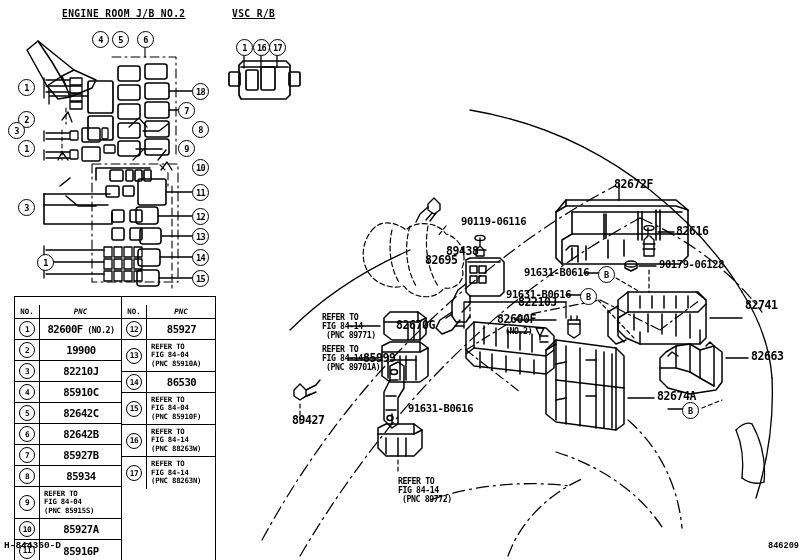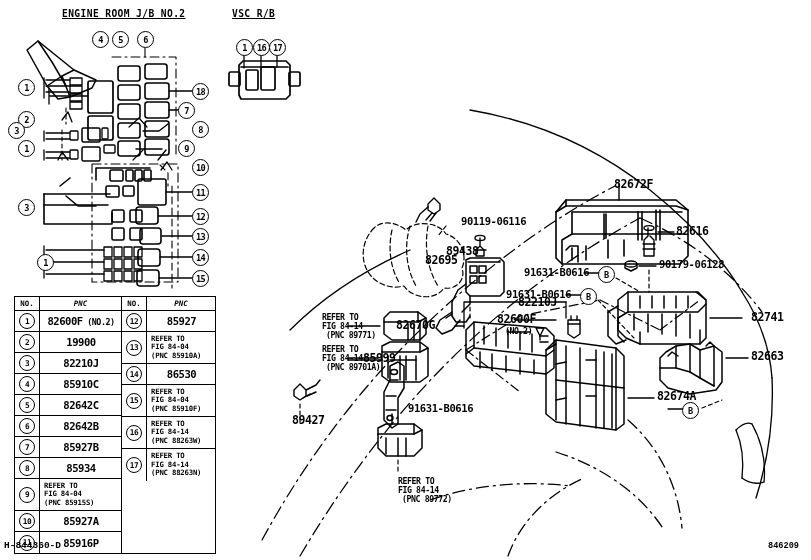--- a/index.html
+++ b/index.html
@@ -62,21 +62,21 @@
     padding:1px 0;
   }
   .hdr .ppnc{align-items:center;font-style:italic;}
   .pnc-main{font-size:10.6px;font-weight:bold;letter-spacing:-0.5px;white-space:pre;text-align:center;}
   .pnc-main .sfx{font-size:8.4px;}
   .pnc-ref{font-size:7.3px;font-weight:bold;letter-spacing:-0.2px;white-space:pre;line-height:1.16;}
   .colw1{width:106px;}
   .colw2{width:94px;}
   .rh-1{height:21px;}
   .rh-ref{height:32px;}
-  .rh-hdr{height:14px;}
+  .rh-hdr{height:14px;margin-top:8px;}
 
   
   .cnum{
     width:14px;height:14px;border:1.4px solid #000;border-radius:50%;
     display:flex;align-items:center;justify-content:center;
     font-size:7.8px;font-weight:bold;letter-spacing:-0.5px;background:#fff;
   }
   
   .bmark{
     position:absolute;width:15px;height:15px;border:1.5px solid #000;border-radius:50%;
@@ -494,21 +494,21 @@
   <div class="bub" style="left:253px;top:39px;">16</div>
   <div class="bub" style="left:269px;top:39px;">17</div>
 
   <div class="lbl t11" style="left:446px;top:211px;margin-top:34px;">89438</div>
   <div class="lbl t10" style="left:461px;top:216px;">90119-06116</div>
   <div class="lbl t11" style="left:425px;top:254px;">82695</div>
 
   <div class="lbl t11" style="left:614px;top:178px;">82672F</div>
   <div class="lbl t11" style="left:676px;top:225px;">82616</div>
   <div class="lbl t10" style="left:659px;top:259px;">90179-06128</div>
-  <div class="lbl t11" style="left:745px;top:311px;margin-left:6px;">82741</div>
+  <div class="lbl t11" style="left:745px;top:299px;">82741</div>
   <div class="lbl t11" style="left:751px;top:350px;">82663</div>
   <div class="lbl t11" style="left:657px;top:390px;">82674A</div>
 
   <div class="lbl t11" style="left:396px;top:319px;">82670G</div>
   <div class="lbl t11" style="left:518px;top:296px;">82210J</div>
   <div class="lbl t11" style="left:497px;top:313px;">82600F</div>
   <div class="lbl t8" style="left:505px;top:327px;">(NO.2)</div>
 
   <div class="lbl t11" style="left:363px;top:352px;">85999</div>
   <div class="lbl t11" style="left:292px;top:414px;">89427</div>

